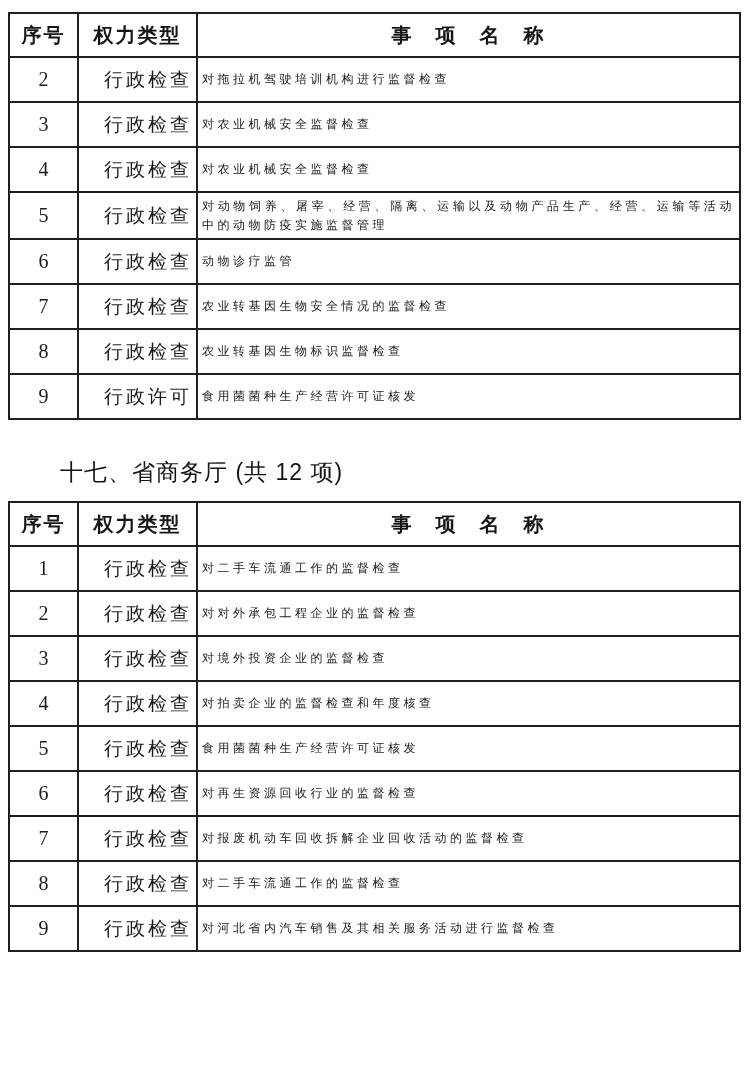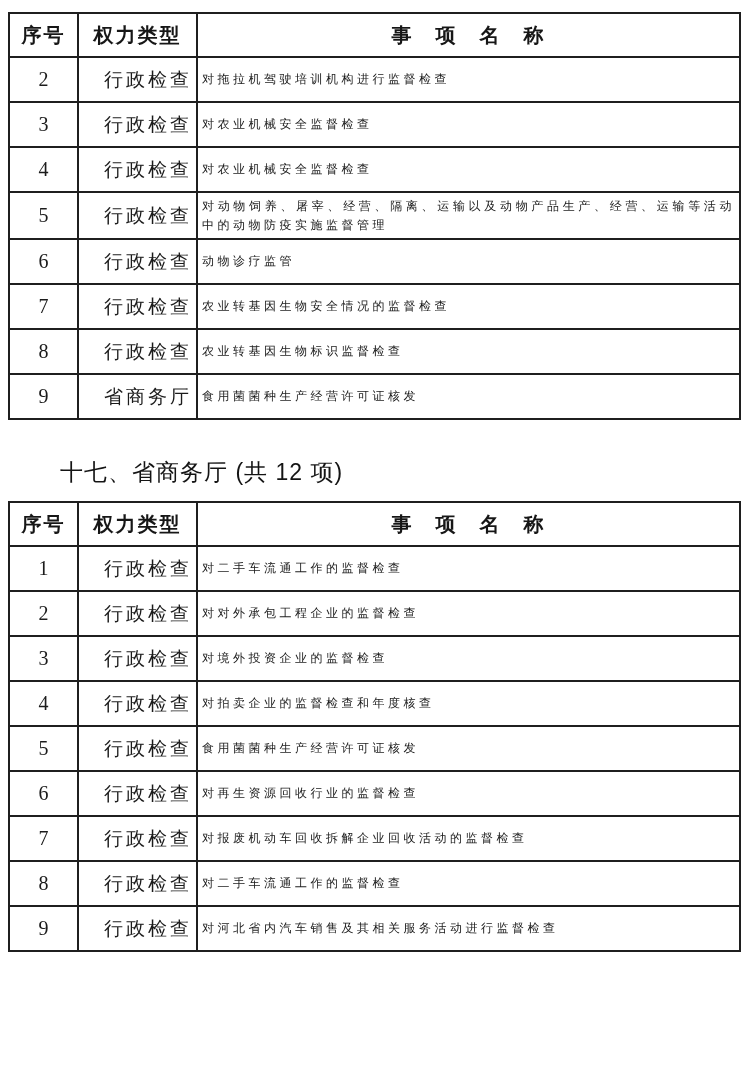--- a/index.html
+++ b/index.html
@@ -116,21 +116,21 @@
       <td class="type-cell">行政检查</td>
       <td class="name-cell">农业转基因生物安全情况的监督检查</td>
     </tr>
     <tr class="body-row">
       <td class="no-cell">8</td>
       <td class="type-cell">行政检查</td>
       <td class="name-cell">农业转基因生物标识监督检查</td>
     </tr>
     <tr class="body-row">
       <td class="no-cell">9</td>
-      <td class="type-cell">省商务厅</td>
+      <td class="type-cell">行政许可</td>
       <td class="name-cell">食用菌菌种生产经营许可证核发</td>
     </tr>
   </tbody>
     </table>
 
   <div class="section-title">十七、省商务厅 (共 12 项)</div>
 
   <table class="power-table tbl-2">
     <colgroup>
         <col class="c-no">

